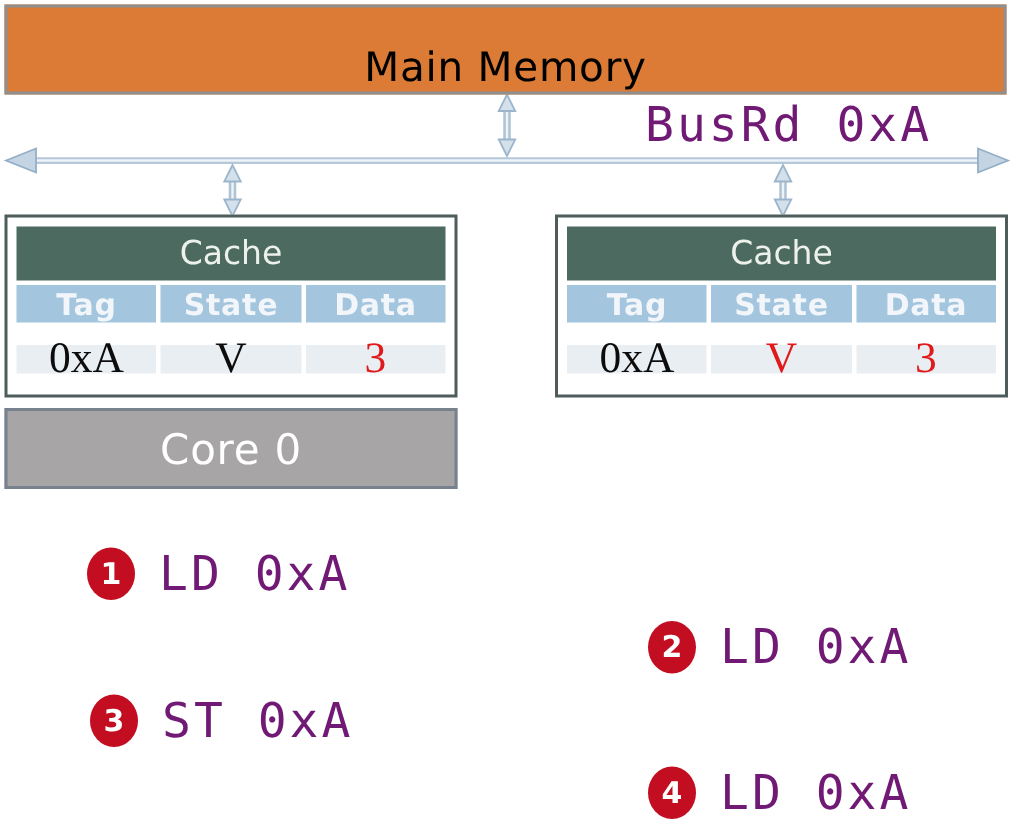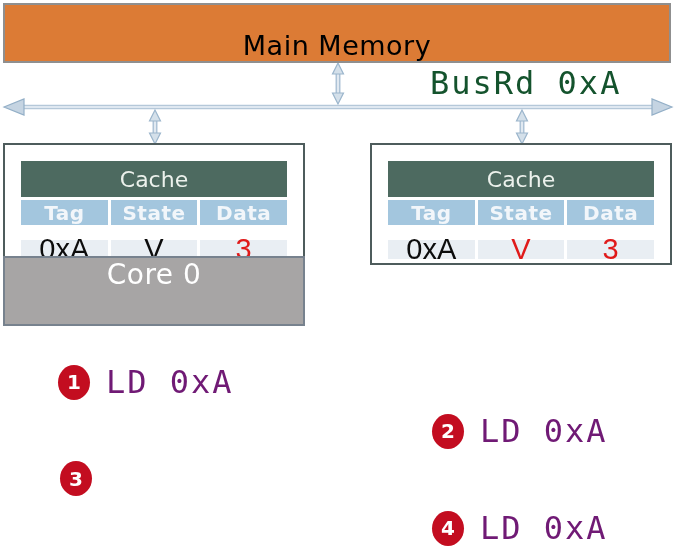--- a/index.html
+++ b/index.html
@@ -18,61 +18,61 @@
     left:3px;top:3px;width:668px;height:60px;
     background:#dc7b35;border:2px solid #8f8f8f;
     display:flex;align-items:flex-end;justify-content:center;
     color:#000000;font-size:27px;letter-spacing:.5px;
   }
 
   
   .bus-label{
     left:430px;top:64px;
     font-family:"DejaVu Sans Mono",monospace;
-    font-size:32px;letter-spacing:2px;color:#14532d;
+    font-size:32px;letter-spacing:2px;color:#701a75;
     white-space:nowrap;
   }
 
   
   .cache{
     top:143px;width:302px;height:122px;
     border:2px solid #4e5c5c;
     background:#ffffff;
     display:grid;
     grid-template-columns:1fr 1fr 1fr;
     grid-template-rows:36px 25px 31px;
     gap:3px;
-    padding:16px;
+    padding:6px;
   }
   .cache.left{left:3px;}
   .cache.right{left:370px;}
   .cache-title{
     grid-column:1 / span 3;
     background:#4d6a60;color:#ecf1ec;
     display:flex;align-items:center;justify-content:center;
     font-size:22px;
   }
   .col-head{
     background:#a3c6de;color:#f2f6fa;
     display:flex;align-items:center;justify-content:center;
     font-size:20px;font-weight:bold;letter-spacing:.5px;
   }
   .cell{
     background:#e9eef3;color:#0c0c0c;
     display:flex;align-items:center;justify-content:center;
-    font-family:Liberation Sans, sans-serif;
+    font-family:Liberation Serif, serif;
     font-size:29px;line-height:1;margin-top:12px;
   }
   .cell.red{color:#e01a1a;}
 
   
   .core{
-    top:256px;width:302px;height:70px;
+    top:272px;width:302px;height:54px;
     background:#a7a5a5;border:2px solid #77828e;
-    display:flex;justify-content:center;
+    display:flex;align-items:center;justify-content:center;
     color:#ffffff;font-size:28px;letter-spacing:.5px;
   }
   .core.left{left:3px;}
   .core.right{left:370px;}
 
   
   .step{
     display:flex;align-items:center;
     white-space:nowrap;
   }
@@ -161,19 +161,20 @@
   <div class="abs step step1">
     <span class="step-badge">1</span>
     <span class="step-text">LD 0xA</span>
   </div>
   <div class="abs step step2">
     <span class="step-badge">2</span>
     <span class="step-text">LD 0xA</span>
   </div>
   <div class="abs step step3">
     <span class="step-badge">3</span>
+    <span class="step-text">ST 0xA</span>
   </div>
   <div class="abs step step4">
     <span class="step-badge">4</span>
     <span class="step-text">LD 0xA</span>
   </div>
 
 </div>
 
 </body></html>

